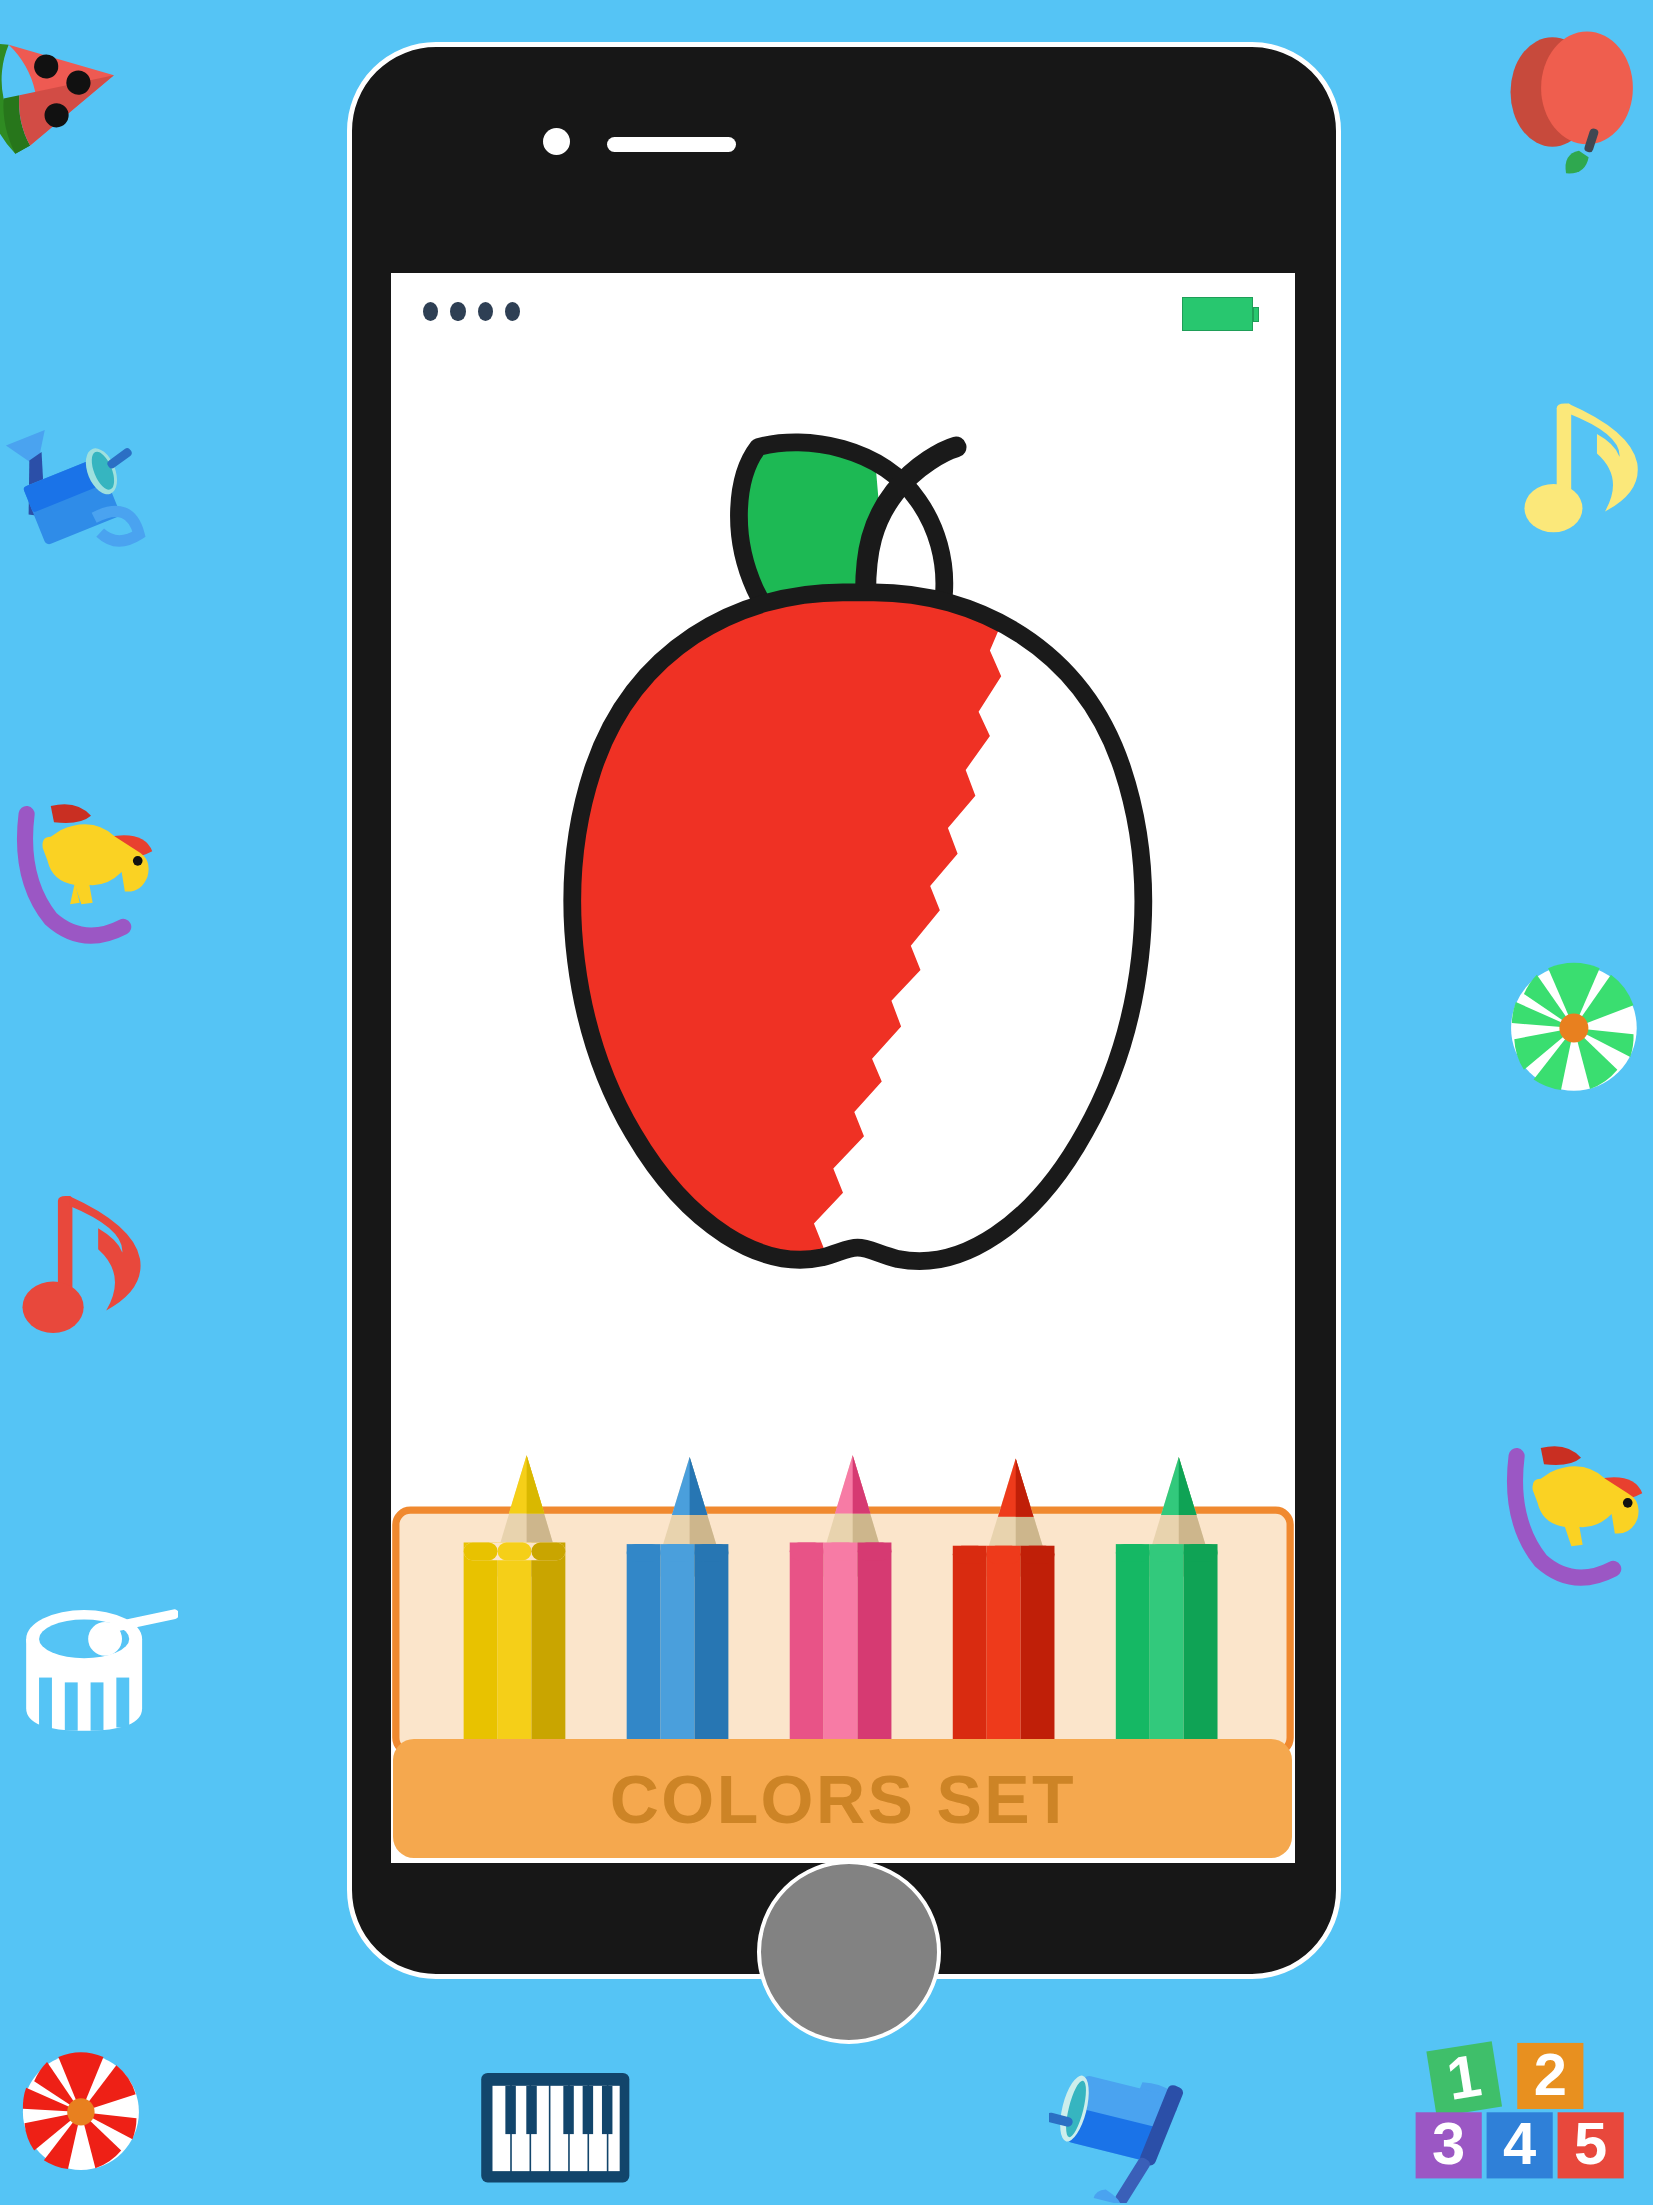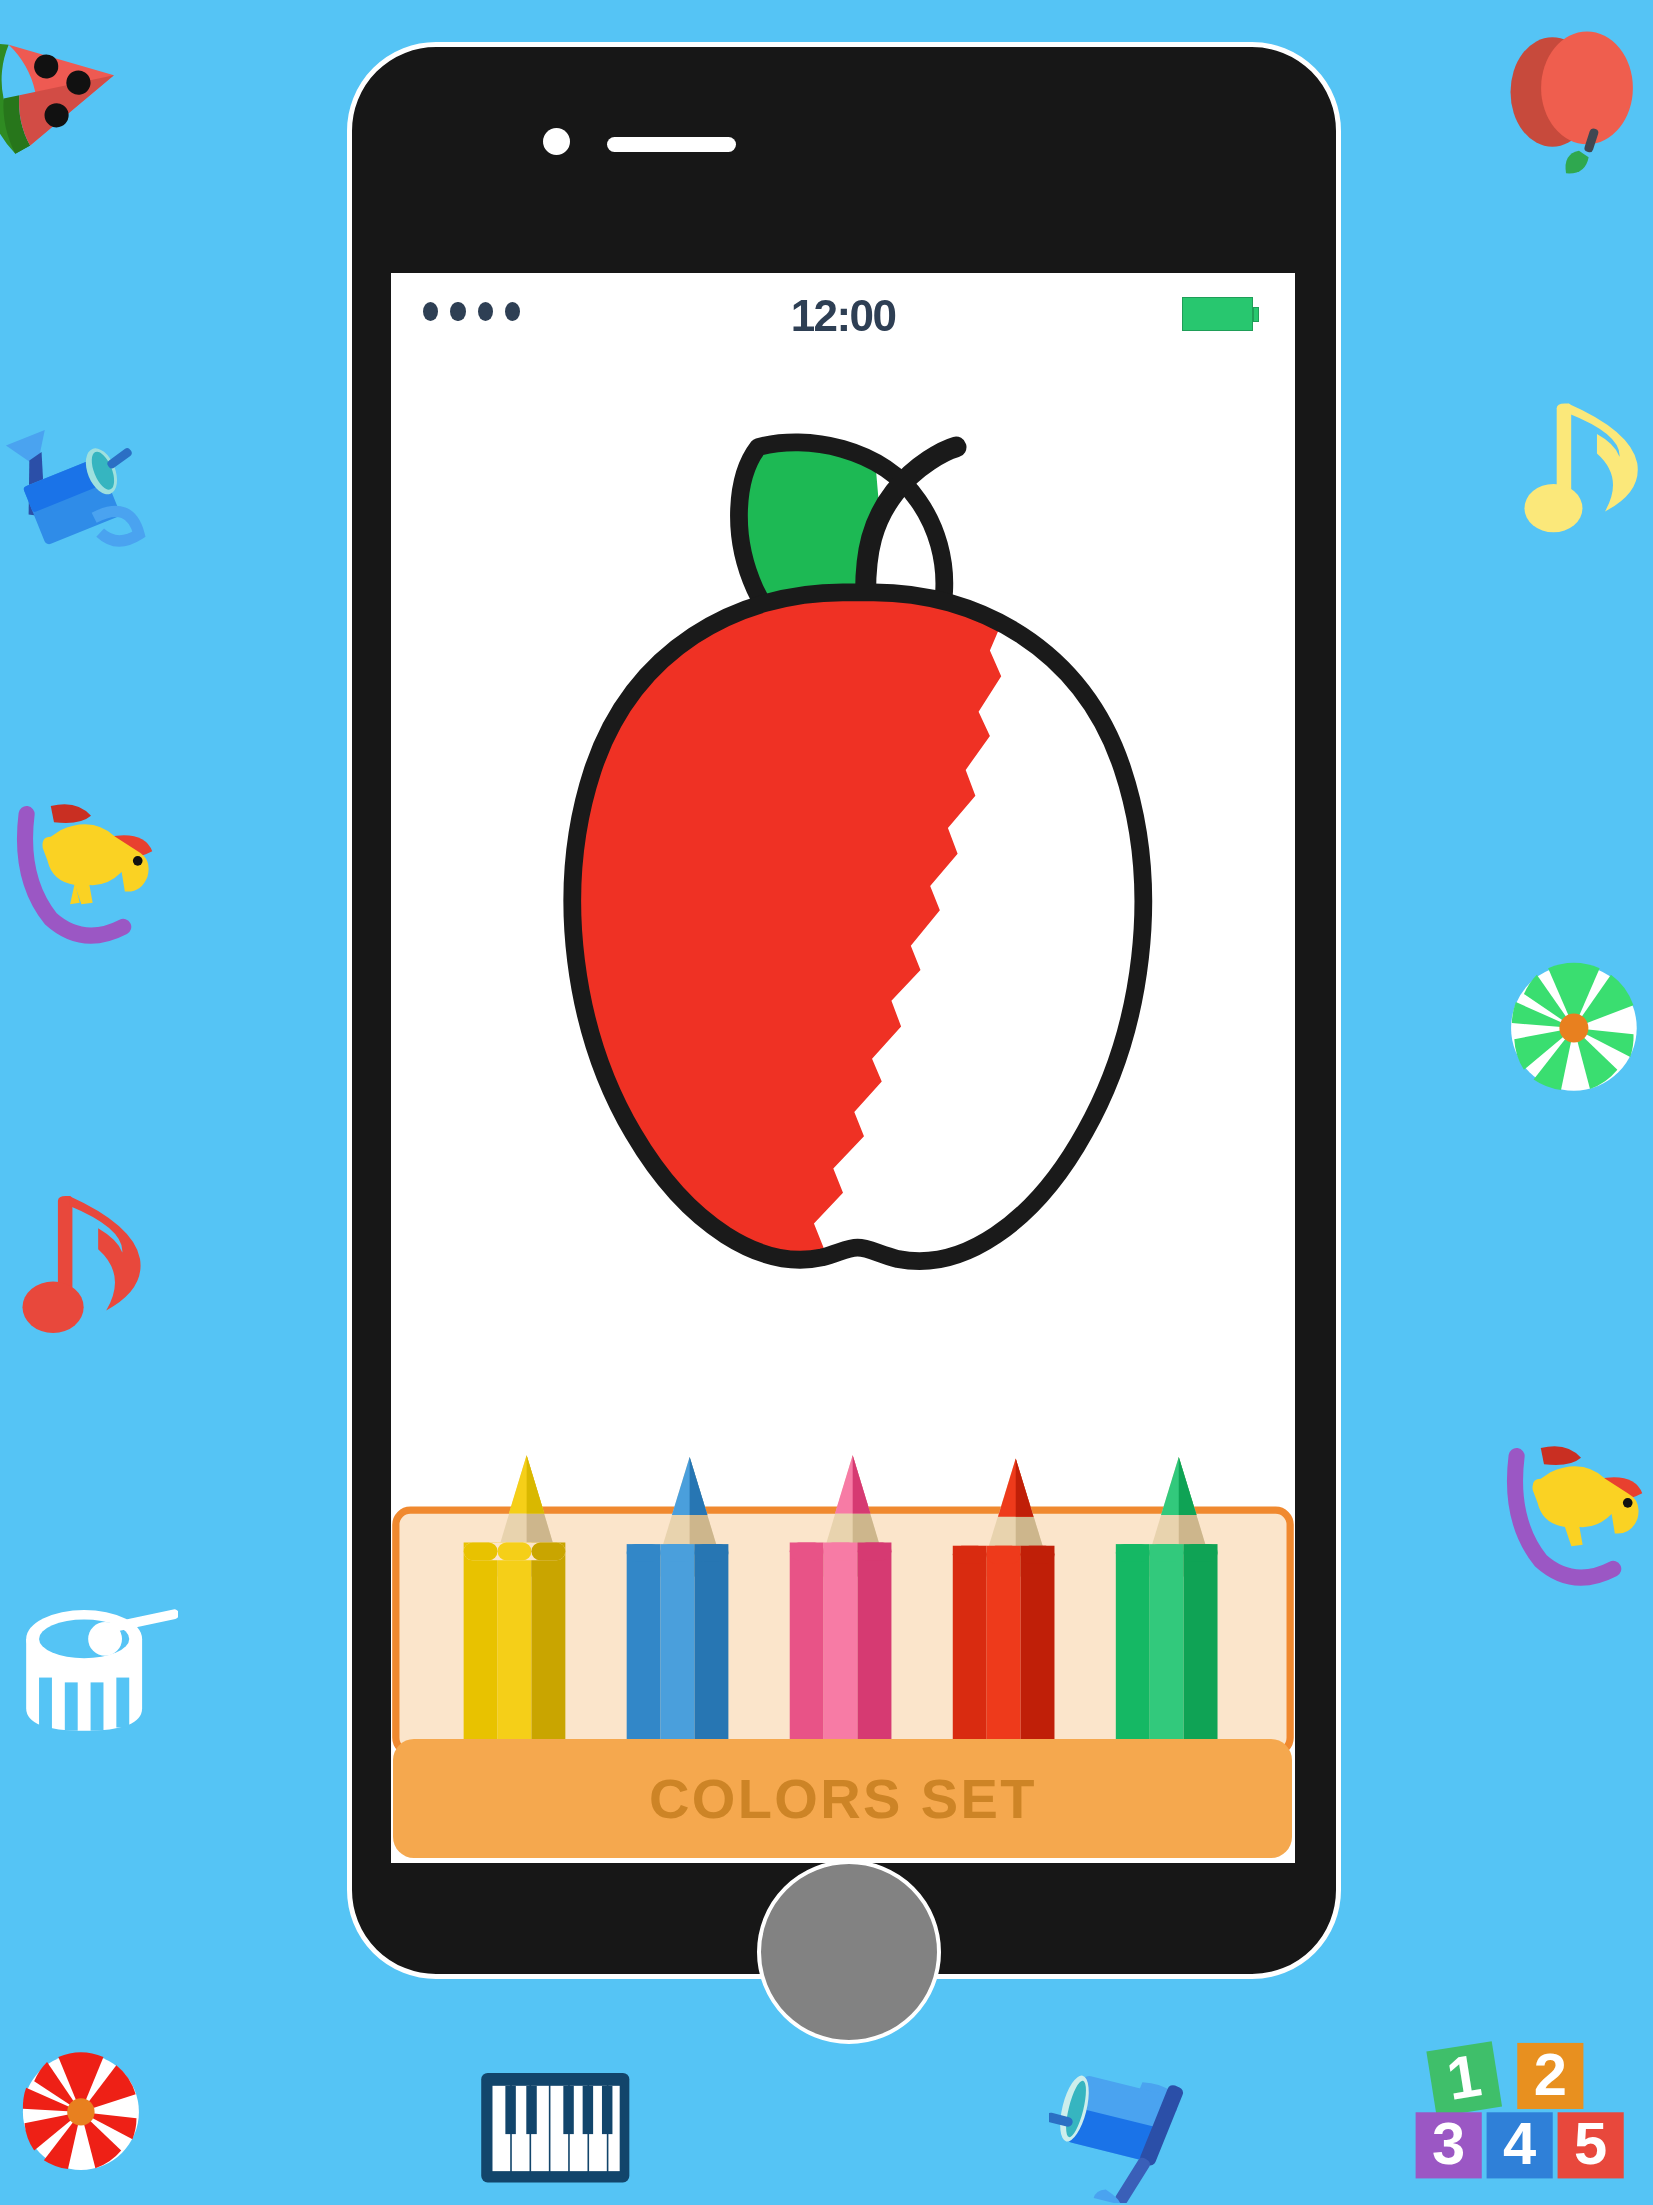--- a/index.html
+++ b/index.html
@@ -163,21 +163,21 @@
     width: 899px;
     height: 119px;
     background: #f5a84e;
     border-radius: 21px;
     display: flex;
     align-items: center;
     justify-content: center;
   }
   #colors-set-label {
     font-family: "Liberation Sans", sans-serif;
-    font-size: 56px;
+    font-size: 68px;
     font-weight: bold;
     letter-spacing: 2.4px;
     color: #cd8426;
   }
 </style>
 </head>
 <body>
 
 <div id="backdrop"></div>
 
@@ -368,21 +368,20 @@
 
   <div id="phone-screen">
 
     <div id="status-bar">
       <div id="signal-dots">
         <i></i>
           <i></i>
           <i></i>
           <i></i>
       </div>
-      <div id="status-time">12:00</div>
       <div id="battery"></div>
       <div id="battery-cap"></div>
     </div>
 
     <div id="apple-canvas">
       <svg width="904" height="1090" viewBox="0 0 1120 1350">
         <defs>
 
           <clipPath id="apple-body-clip">
             <path d="M560 300

